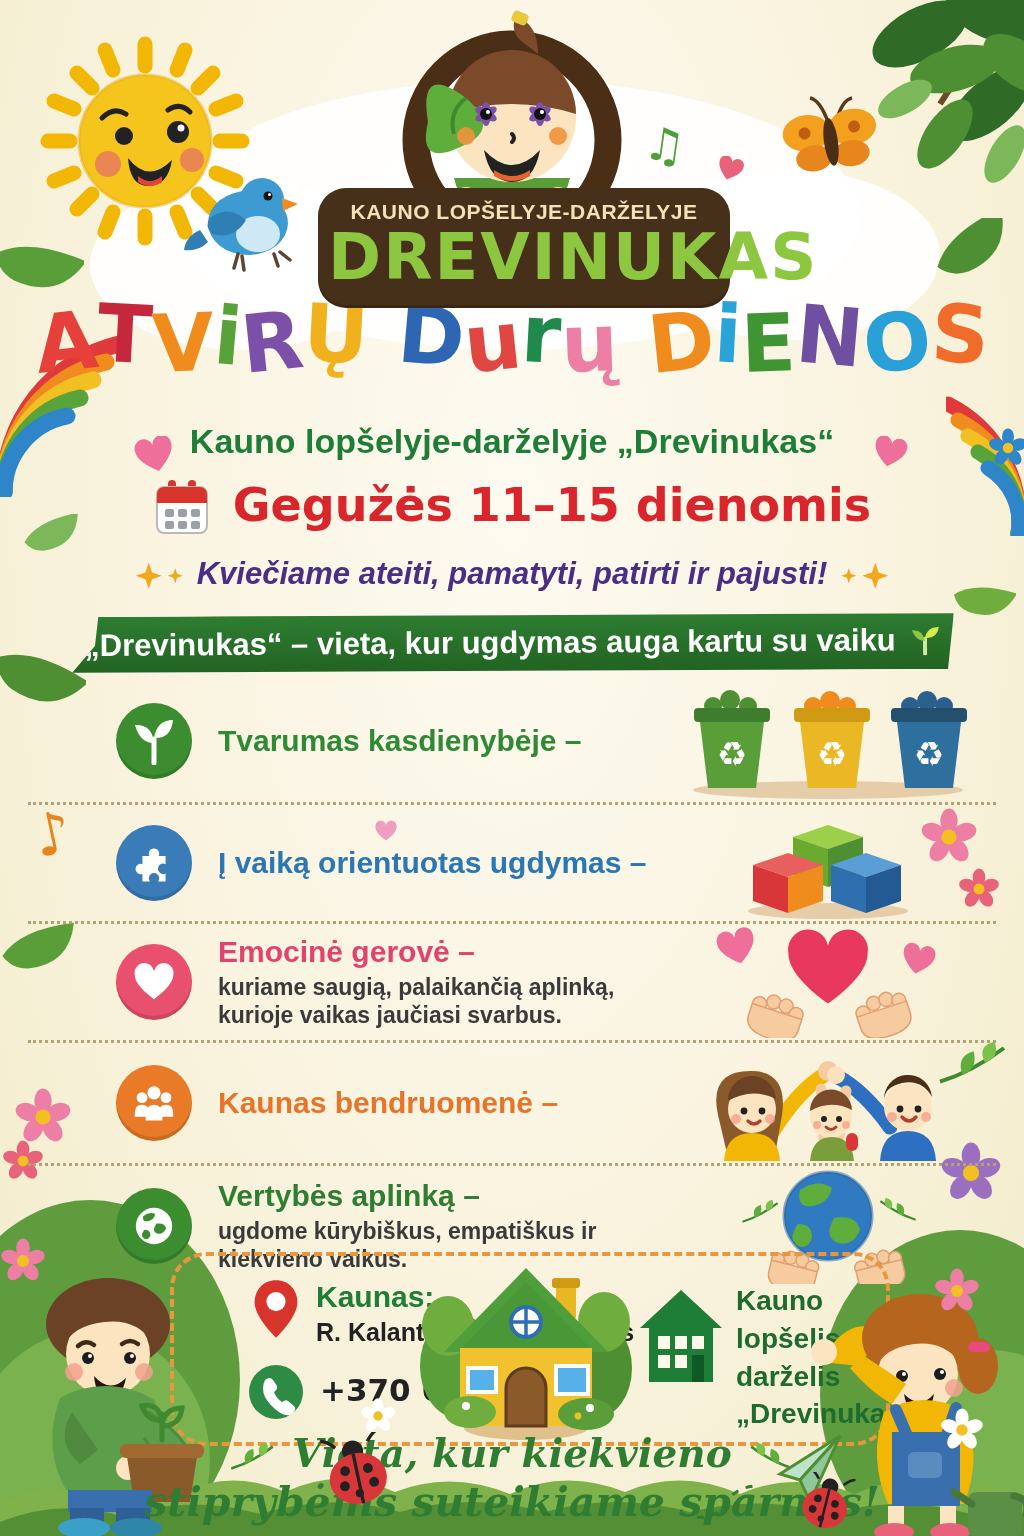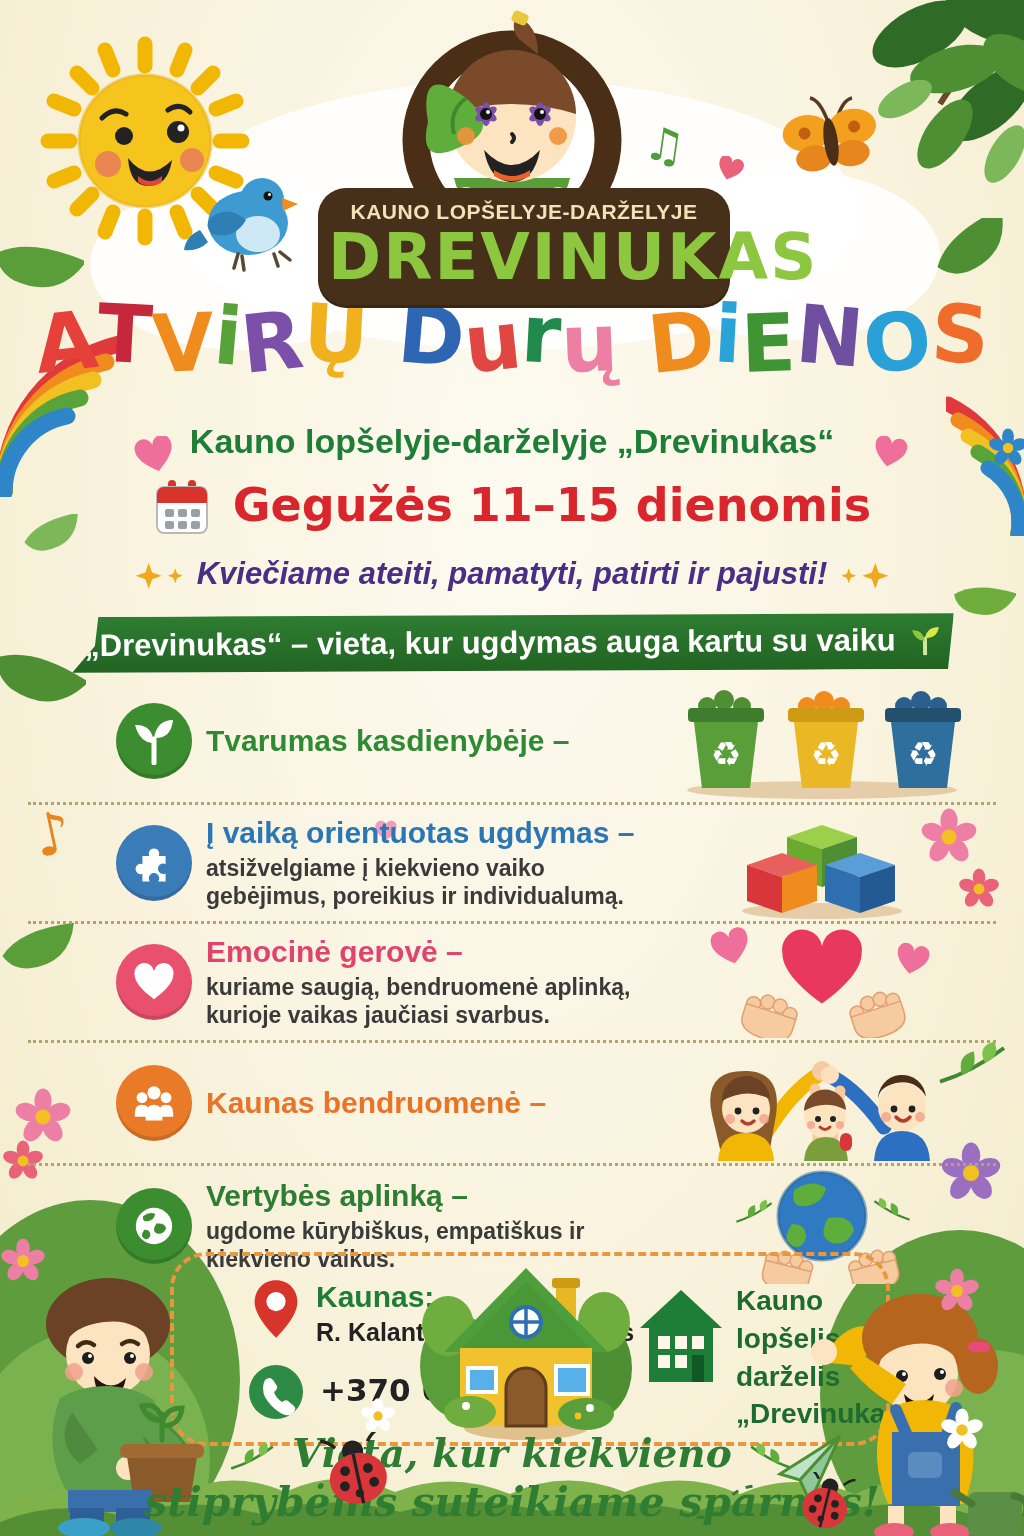--- a/index.html
+++ b/index.html
@@ -37,21 +37,21 @@
     background:linear-gradient(#2e7d32,#226322);display:flex;align-items:center;justify-content:center;
     gap:12px;transform:rotate(-.4deg);
     clip-path:polygon(3% 0,100% 4%,99.3% 100%,0 96%,2.6% 50%);}
   .ribbon-text{color:#fff;font-size:31px;font-weight:bold;}
   
   .features{position:absolute;left:28px;top:680px;width:968px;z-index:4;}
   .feature{display:flex;align-items:center;min-height:110px;padding:2px 0;}
   .feature.sep{border-bottom:3px dotted #b3a374;}
   .f-icon{flex:none;width:76px;height:76px;border-radius:50%;margin-left:88px;
     display:flex;align-items:center;justify-content:center;box-shadow:inset 0 -4px rgba(0,0,0,.12);}
-  .f-text{margin-left:14px;width:442px;}
+  .f-text{margin-left:26px;width:442px;}
   .f-heading{font-size:30px;font-weight:bold;line-height:1.15;}
   .f-body{font-size:23px;font-weight:bold;color:#3a3a3a;line-height:1.22;margin-top:4px;}
   .f-illus{flex:1;display:flex;justify-content:center;align-items:center;}
   
   .contact{position:absolute;left:170px;top:1252px;width:712px;height:186px;z-index:5;
     border:4px dashed #e8973f;border-radius:36px;}
   .c-label{position:absolute;left:142px;top:24px;color:#1e7d36;font-size:30px;font-weight:bold;}
   .c-addr{position:absolute;left:142px;top:62px;color:#222;font-size:25px;font-weight:bold;}
   .c-phone{position:absolute;left:146px;top:116px;color:#222;font-size:31px;font-weight:bold;
     font-family:"DejaVu Sans",sans-serif;}
@@ -321,21 +321,20 @@
     </div>
 
     <div class="feature sep">
       <div class="f-icon" style="background: rgb(58, 124, 184);">
         <svg width="44" height="44" viewBox="0 0 76 76">
           <path fill="#fff" d="M18,26 h12 a9,9 0 1 1 16,0 h12 v14 a9,9 0 1 0 0,16 v14 h-13 a9,9 0 1 0 -14,0 h-13 v-13 a9,9 0 1 1 0,-17 z"></path>
         </svg>
       </div>
       <div class="f-text">
         <div class="f-heading" style="color: rgb(43, 119, 181);">Į vaiką orientuotas ugdymas –</div>
-        <div class="f-body">atsižvelgiame į kiekvieno vaiko gebėjimus, poreikius ir individualumą.</div>
       </div>
       <div class="f-illus">
         <svg width="190" height="112" viewBox="0 0 190 112">
           <ellipse cx="95" cy="104" rx="80" ry="8" fill="#d9b98a" opacity=".65"></ellipse>
           <polygon points="60,30 95,18 130,30 95,42" fill="#9ccf4a"></polygon>
           <polygon points="60,30 95,42 95,80 60,68" fill="#6aab2e"></polygon>
           <polygon points="130,30 95,42 95,80 130,68" fill="#4f8f33"></polygon>
           <polygon points="20,58 55,46 90,58 55,70" fill="#e8605e"></polygon>
           <polygon points="20,58 55,70 55,106 20,94" fill="#d9363a"></polygon>
           <polygon points="90,58 55,70 55,106 90,94" fill="#f08c1e"></polygon>
@@ -347,21 +346,21 @@
     </div>
 
     <div class="feature sep">
       <div class="f-icon" style="background: rgb(232, 80, 110);">
         <svg width="44" height="40" viewBox="0 0 100 90">
             <use href="#heartsym" fill="#fff"></use>
           </svg>
       </div>
       <div class="f-text">
         <div class="f-heading" style="color: rgb(224, 67, 110);">Emocinė gerovė –</div>
-        <div class="f-body">kuriame saugią, bendruomenė aplinką, kurioje vaikas jaučiasi svarbus.</div>
+        <div class="f-body">kuriame saugią, palaikančią aplinką, kurioje vaikas jaučiasi svarbus.</div>
       </div>
       <div class="f-illus">
         <svg width="260" height="112" viewBox="0 0 260 112">
           <g transform="translate(14,8) rotate(-14)">
               <svg width="42" height="38" viewBox="0 0 100 90">
                 <use href="#heartsym" fill="#ee6f9a"></use>
               </svg>
             </g>
           <g transform="translate(206,14) rotate(12)">
               <svg width="36" height="33" viewBox="0 0 100 90">

